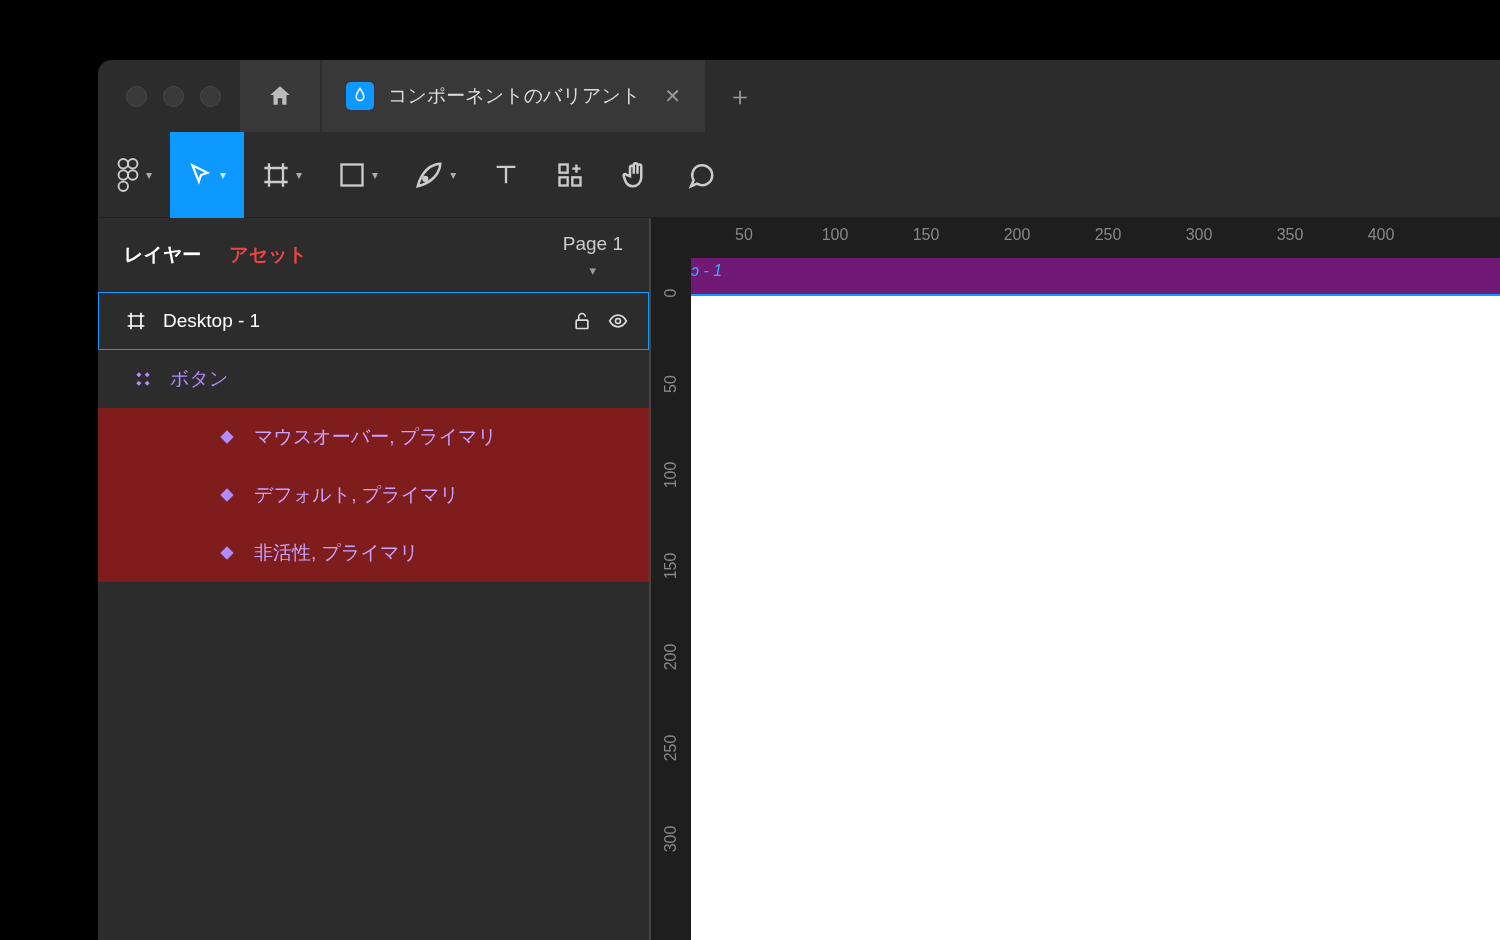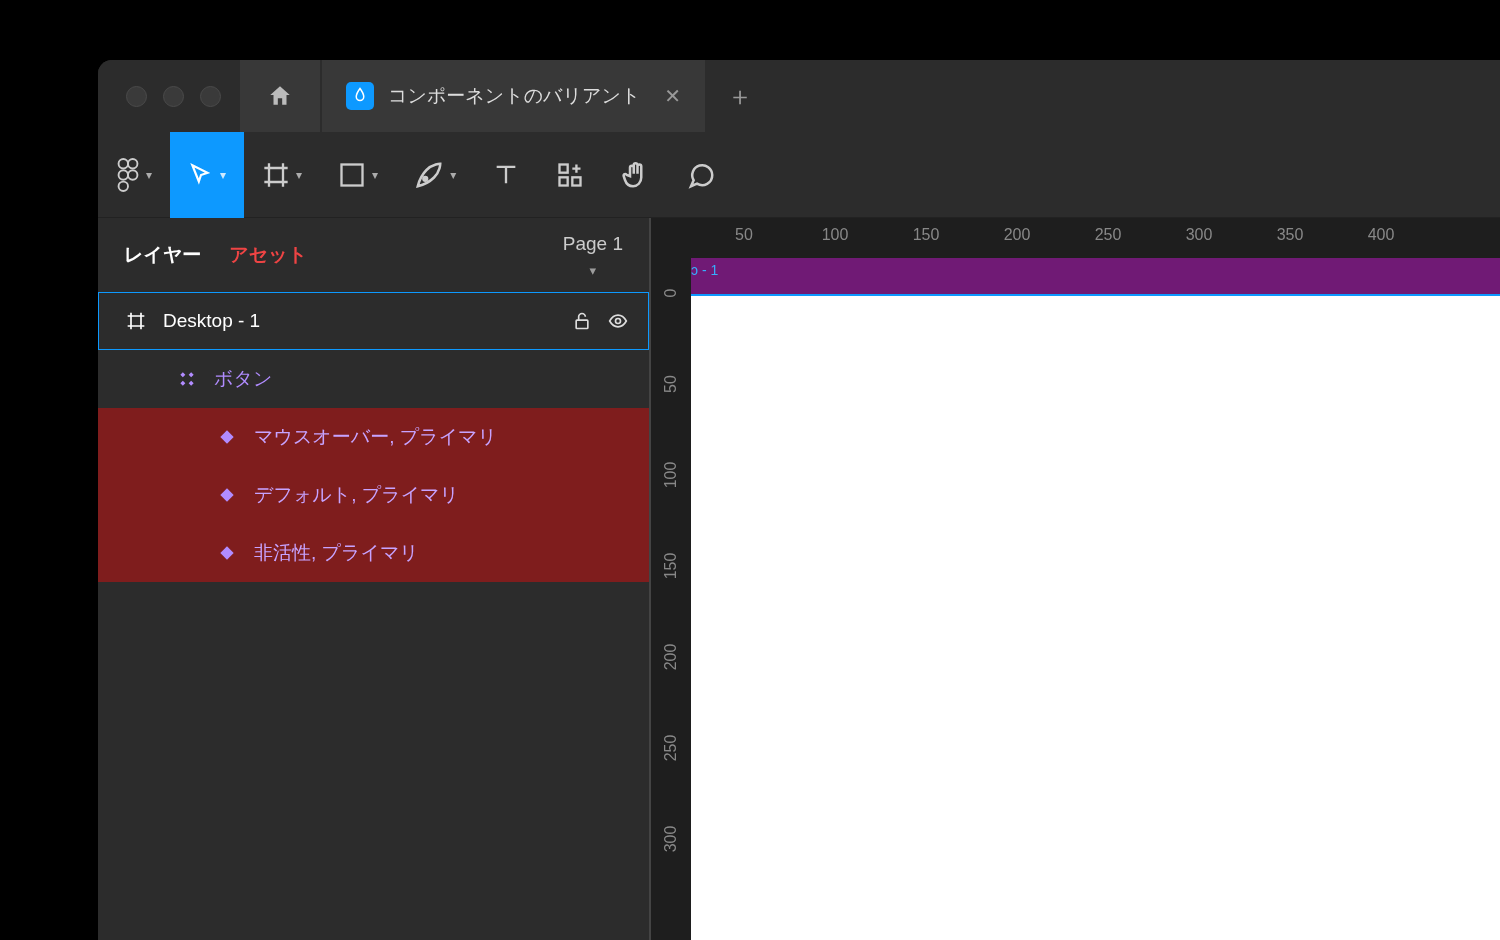--- a/index.html
+++ b/index.html
@@ -154,21 +154,21 @@
     color: #fff;
     font-weight: 400;
   }
   .layer.frame .actions {
     margin-left: auto;
     display: flex;
     gap: 14px;
     align-items: center;
   }
   .layer.compset {
-    padding-left: 78px;
+    padding-left: 34px;
     color: #b18cff;
   }
   .layer.variant {
     padding-left: 118px;
     color: #c7a3ff;
     background: #7f1d1d;
     align-items: center;
   }
   .layer .ic { width: 22px; display:flex; justify-content:center; }
   
@@ -207,23 +207,24 @@
   }
   .ruler-corner {
     position: absolute; left:0; top:0; width:40px; height:40px;
     background:#1e1e1e;
   }
   .frame-label {
     position: absolute;
     left: 40px;
     top: 44px;
     color: #37aefb;
-    font-size: 14px;
+    font-size: 16px;
     z-index: 2;
     padding-left: 0;
+    font-style: italic;
   }
   .artboard {
     position: absolute;
     left: 40px;
     top: 76px;
     right: 0;
     bottom: 0;
     background: #fff;
     border-top: 2px solid #0d99ff;
   }

